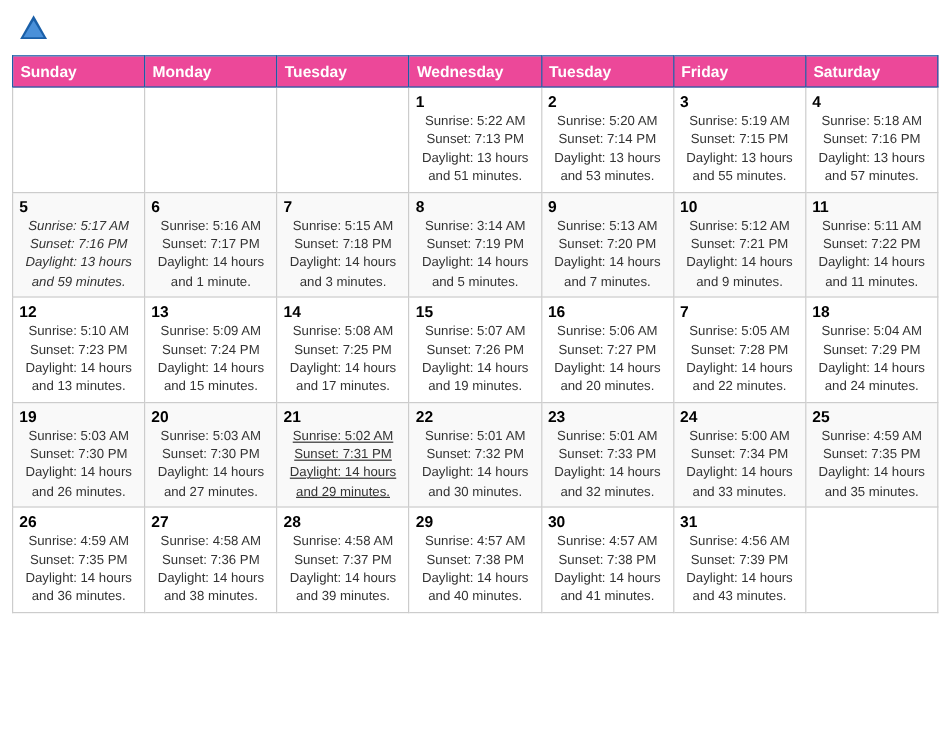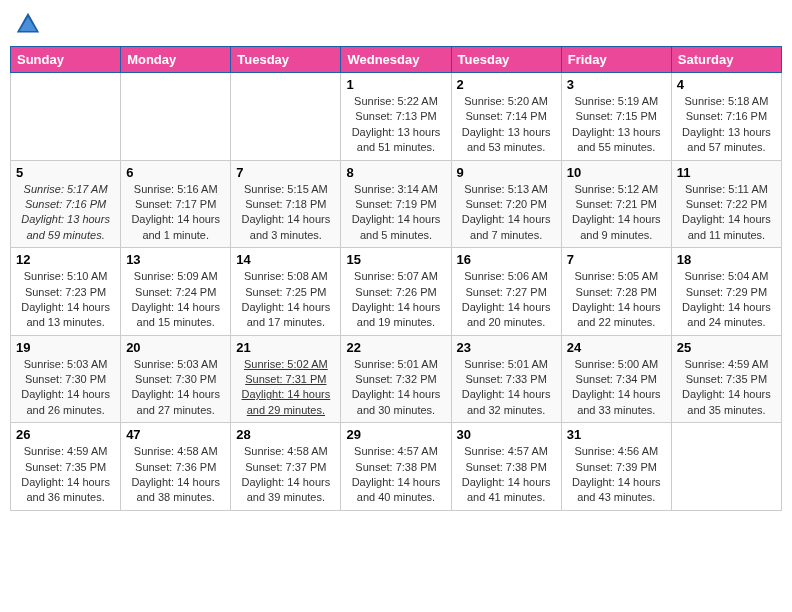--- a/index.html
+++ b/index.html
@@ -287,21 +287,21 @@
         </td>
       </tr>
       <tr class="row-white">
         <td>
           <span class="day-num">26</span>
           <div class="day-info" style="white-space: pre-line;">Sunrise: 4:59 AM
 Sunset: 7:35 PM
 Daylight: 14 hours and 36 minutes.</div>
         </td>
         <td>
-          <span class="day-num">47</span>
+          <span class="day-num">27</span>
           <div class="day-info" style="white-space: pre-line;">Sunrise: 4:58 AM
 Sunset: 7:36 PM
 Daylight: 14 hours and 38 minutes.</div>
         </td>
         <td>
           <span class="day-num">28</span>
           <div class="day-info" style="white-space: pre-line;">Sunrise: 4:58 AM
 Sunset: 7:37 PM
 Daylight: 14 hours and 39 minutes.</div>
         </td>

